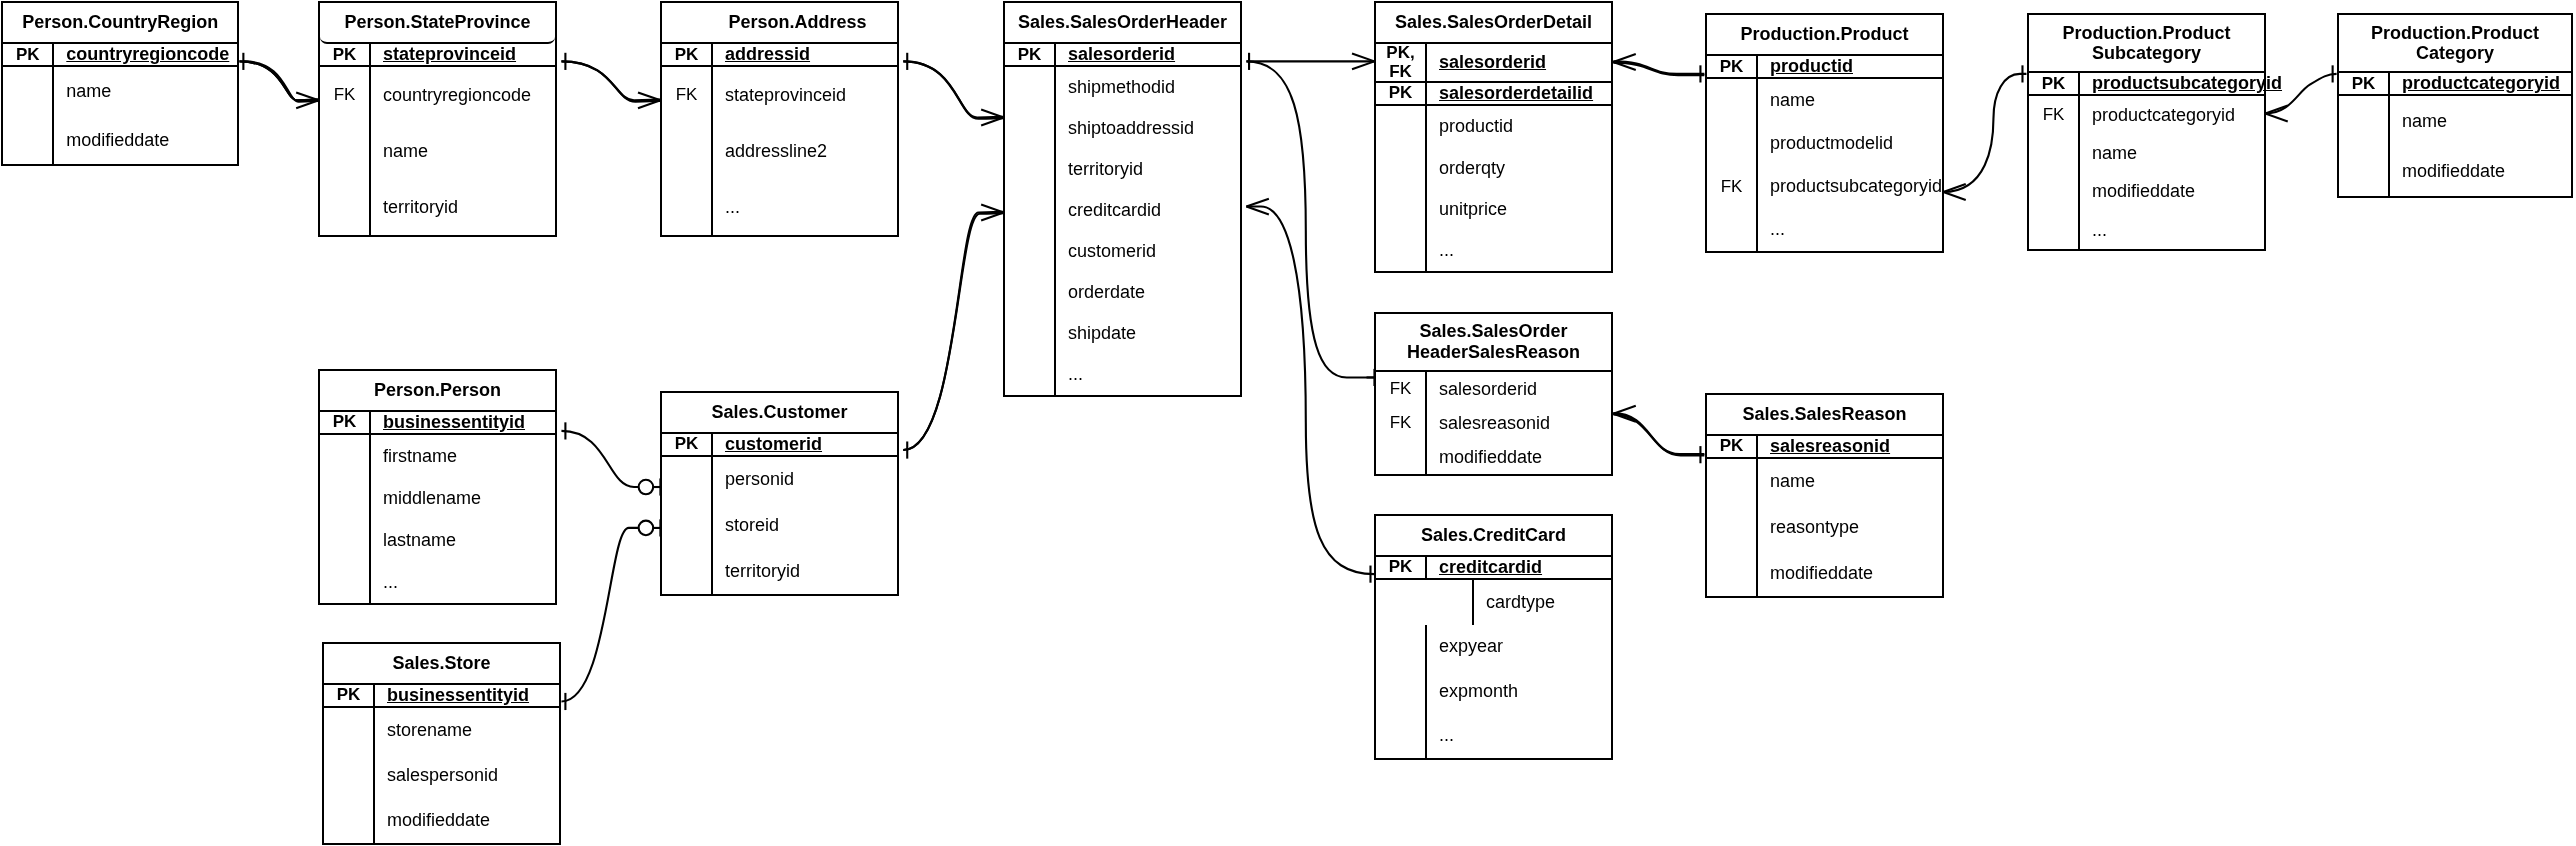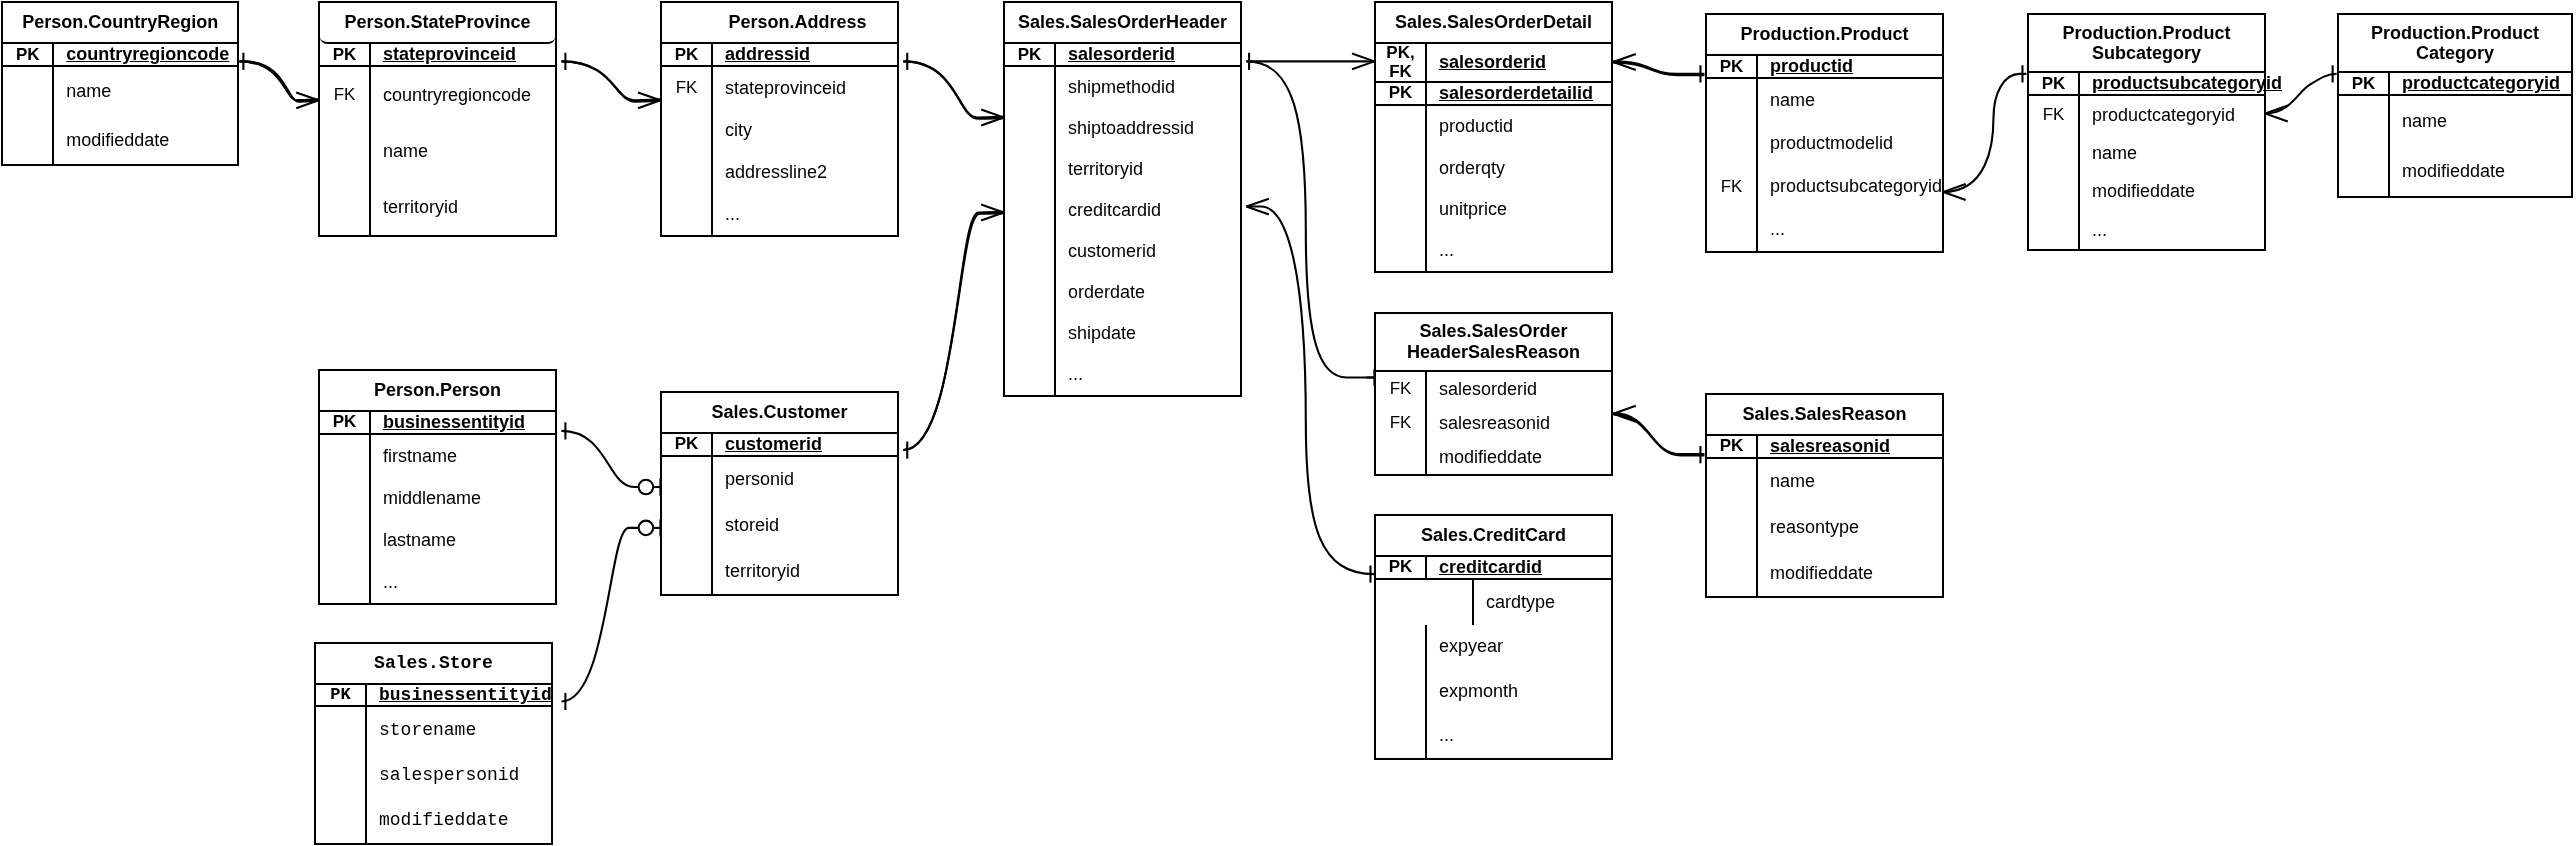--- a/index.html
+++ b/index.html
@@ -263,24 +263,20 @@
             <div class="attr-name pk">addressid</div>
           </div>
         </div>
         <div class="entity-section grow">
           <div class="attr-row" style="flex: 1 1 0px;">
             <div class="attr-key fk" style="width: 51px; min-width: 51px;">FK</div>
             <div class="attr-name">stateprovinceid</div>
           </div>
           <div class="attr-row" style="flex: 1 1 0px;">
             <div class="attr-key" style="width: 51px; min-width: 51px;"></div>
-            <div class="attr-name">city</div>
-          </div>
-          <div class="attr-row" style="flex: 1 1 0px;">
-            <div class="attr-key" style="width: 51px; min-width: 51px;"></div>
             <div class="attr-name">addressline2</div>
           </div>
           <div class="attr-row" style="flex: 1 1 0px;">
             <div class="attr-key" style="width: 51px; min-width: 51px;"></div>
             <div class="attr-name">...</div>
           </div>
         </div>
       </div>
       <div class="entity" style="left: 1003px; top: 1.3px; width: 239px; height: 396px;">
         <div class="entity-title" style="height: 41px; min-height: 41px;">Sales.SalesOrderHeader</div>
@@ -477,21 +473,21 @@
           <div class="attr-row" style="flex: 1 1 0px;">
             <div class="attr-key" style="width: 51px; min-width: 51px;"></div>
             <div class="attr-name">storeid</div>
           </div>
           <div class="attr-row" style="flex: 1 1 0px;">
             <div class="attr-key" style="width: 51px; min-width: 51px;"></div>
             <div class="attr-name">territoryid</div>
           </div>
         </div>
       </div>
-      <div class="entity" style="left: 314px; top: 642px; width: 239px; height: 203px; font-family: Liberation Mono, monospace;">
+      <div class="entity" style="left: 322px; top: 642px; width: 239px; height: 203px;">
         <div class="entity-title" style="height: 41px; min-height: 41px;">Sales.Store</div>
         <div class="entity-section sep">
           <div class="attr-row" style="flex: 1 1 auto; height: 100%;">
             <div class="attr-key" style="width: 51px; min-width: 51px;">PK</div>
             <div class="attr-name pk">businessentityid</div>
           </div>
         </div>
         <div class="entity-section grow">
           <div class="attr-row" style="flex: 1 1 0px;">
             <div class="attr-key" style="width: 51px; min-width: 51px;"></div>

